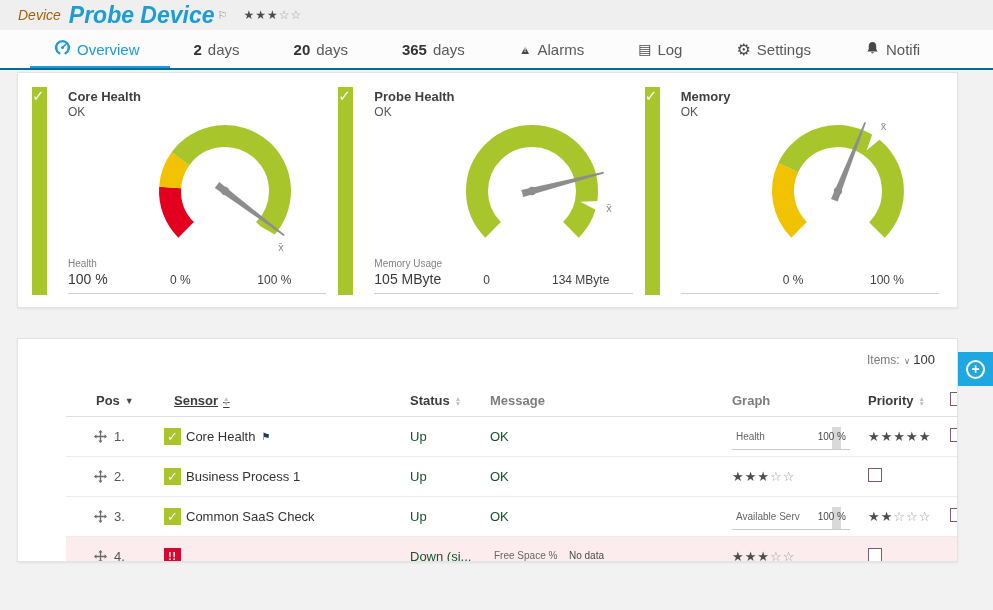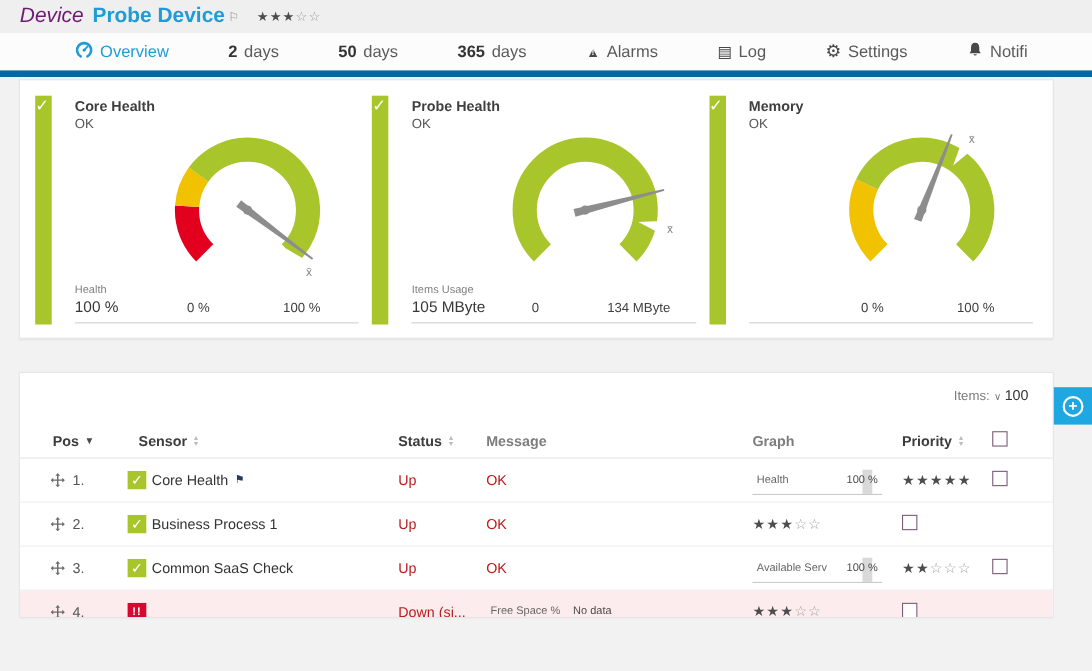--- a/index.html
+++ b/index.html
@@ -7,30 +7,30 @@
   body {
     width:993px; height:610px; overflow:hidden;
     font-family:"Liberation Sans","DejaVu Sans",sans-serif;
     background:#f2f2f2; position:relative;
   }
   
   .topbar {
     height:30px; background:#efefef; display:flex; align-items:center;
     padding-left:18px; width:100%;
   }
-  .crumb { font-style:italic; color:#701a75; font-size:19px; margin-right:8px; }
-  .dev-title { font-weight:bold; color:#1e9cd6; font-size:19px; }
+  .crumb { font-style:italic; color:#a16207; font-size:14px; margin-right:8px; }
+  .dev-title { font-weight:bold; color:#1e9cd6; font-size:23px;font-style:italic; }
   .flag-sup { color:#8f8f8f; font-size:11px; vertical-align:super; margin-left:3px; }
   .title-stars { margin-left:16px; font-size:12px; letter-spacing:1px; }
   .star-f { color:#4c4c4c; } .star-e { color:#9e9e9e; }
 
   
   .tabbar {
     height:40px; background:#fcfcfc; display:flex; align-items:center;
-    padding-left:68px; border-bottom:6px solid #0369a1;
+    padding-left:54px; border-bottom:2px solid #0369a1;
     overflow:hidden; white-space:nowrap; width:100%;
   }
   .tab {
     display:flex; align-items:center; gap:6px; color:#5a5a5a; font-size:15px;
     margin-right:54px; height:40px; position:relative; flex:none; cursor:pointer;
   }
   .tab .tab-num { font-weight:bold; color:#333; }
   .tab .tab-icon { display:inline-flex; align-items:center; color:#474747; }
   .tab.active { color:#1e9cd6; }
   .tab.active .tab-label { color:#1e9cd6; }
@@ -68,44 +68,44 @@
 
   
   #table-panel { top:338px; height:224px; overflow:hidden; }
   .items-ctl { position:absolute; top:13px; right:22px; font-size:12px; color:#7a7a7a; cursor:pointer; }
   .items-ctl .chev { font-size:9px; margin:0 3px 0 4px; color:#7a7a7a; }
   .items-val { font-size:13px; color:#333; }
 
   .thead,.trow {
     display:grid;
     grid-template-columns:68px 262px 80px 242px 136px 82px 37px;
-    align-items:center; padding-left:14px;
+    align-items:center; padding-left:14px;margin-left:48px;
   }
   .thead { height:32px; margin-top:46px; border-bottom:1px solid #dedede;
     font-size:13px; font-weight:bold; color:#3c3c3c; }
   .hcell { display:flex; align-items:center; }
-  .hc0 { padding-left:16px; } .hc1 { padding-left:26px; }
+  .hc0 { padding-left:16px; } .hc1 { padding-left:26px;text-decoration:underline; }
   .hc3,.hc4 { color:#7d7d7d; font-weight:bold; }
   .sort-both { display:inline-flex; flex-direction:column; margin-left:5px;
     font-size:6.5px; color:#bdbdbd; line-height:5px; }
   .sort-active { margin-left:5px; font-size:9px; color:#4a4a4a; }
 
   .trow { height:40px; border-bottom:1px solid #ececec; font-size:13px; color:#444; background:#fff; }
   .trow.alert { background:#fceced; border-bottom:2px solid #c50c2e; }
   .c-pos { display:flex; align-items:center; gap:7px; padding-left:14px; color:#555; }
   .move { display:inline-flex; cursor:move; }
   .c-sensor { display:flex; align-items:center; gap:5px; padding-left:16px;
     overflow:hidden; white-space:nowrap; color:#333; }
   .sicon { width:17px; height:17px; display:inline-flex; align-items:center;
     justify-content:center; color:#fff; font-weight:bold; flex:none; }
   .sicon.ok  { background:#a8c52c; font-size:13px; }
   .sicon.err { background:#d6082f; font-size:10px; letter-spacing:1px; }
   .sname { cursor:pointer; }
   .sflag { color:#1f3b57; font-size:10px; margin-left:1px; }
-  .c-status,.c-msg { color:#b91c1c; overflow:hidden; white-space:nowrap; }
+  .c-status,.c-msg { color:#14532d; overflow:hidden; white-space:nowrap; }
   .mini { width:118px; height:26px; position:relative; border-bottom:1px solid #c9c9c9;
     display:flex; align-items:center; justify-content:space-between;
     padding:0 4px; font-size:10px; color:#666; cursor:pointer; }
   .mstrip { position:absolute; right:9px; top:3px; bottom:0; width:9px; background:#d9d9d9; }
   .mvalue { position:relative; z-index:1; color:#4a4a4a; }
   .c-pri { font-size:13px; letter-spacing:1px; cursor:pointer; }
   .cb { width:14px; height:14px; border:1px solid #7c5a78; background:#fff;
     display:inline-block; cursor:pointer; }
 
   
@@ -137,21 +137,21 @@
 
     <span class="tab-label">Overview</span>
   </div>
     <div class="tab">
 
     <span class="tab-num">2</span>
     <span class="tab-label">days</span>
   </div>
     <div class="tab">
 
-    <span class="tab-num">50</span>
+    <span class="tab-num">20</span>
     <span class="tab-label">days</span>
   </div>
     <div class="tab">
 
     <span class="tab-num">365</span>
     <span class="tab-label">days</span>
   </div>
     <div class="tab">
     <span class="tab-icon">
         <span class="warn-tri">▲<i>!</i></span>
@@ -226,21 +226,21 @@
             <path d="M66.1 122.9 A55 55 0 1 1 143.9 122.9" stroke="#a8c52c" stroke-width="22" fill="none"></path>
             <path d="M173.3 93.9 L171 104.1 L153.3 94.8 Z" fill="#fff"></path>
             <polygon fill="#8d8d8d" points="96.2,90.0 176.9,66.4 176.5,64.8 94.4,83.0"></polygon>
             <circle cx="105" cy="84" r="4.2" fill="#8d8d8d"></circle>
             <text x="182.1" y="105.2" text-anchor="middle" font-size="11" fill="#8a8a8a">x̄</text>
           </svg></div>
       <span class="gmin">0</span>
       <span class="gmax">134 MByte</span>
     </div>
     <div class="gchan">
-      <div class="gclabel">Items Usage</div>
+      <div class="gclabel">Memory Usage</div>
       <div class="gcvalue">105 MByte</div>
     </div>
     <div class="gline"></div>
   </div>
     <div class="gauge-block">
     <div class="gbar">
       <span class="gcheck">✓</span>
     </div>
     <div class="ghead">
       <div class="gtitle">Memory</div>

